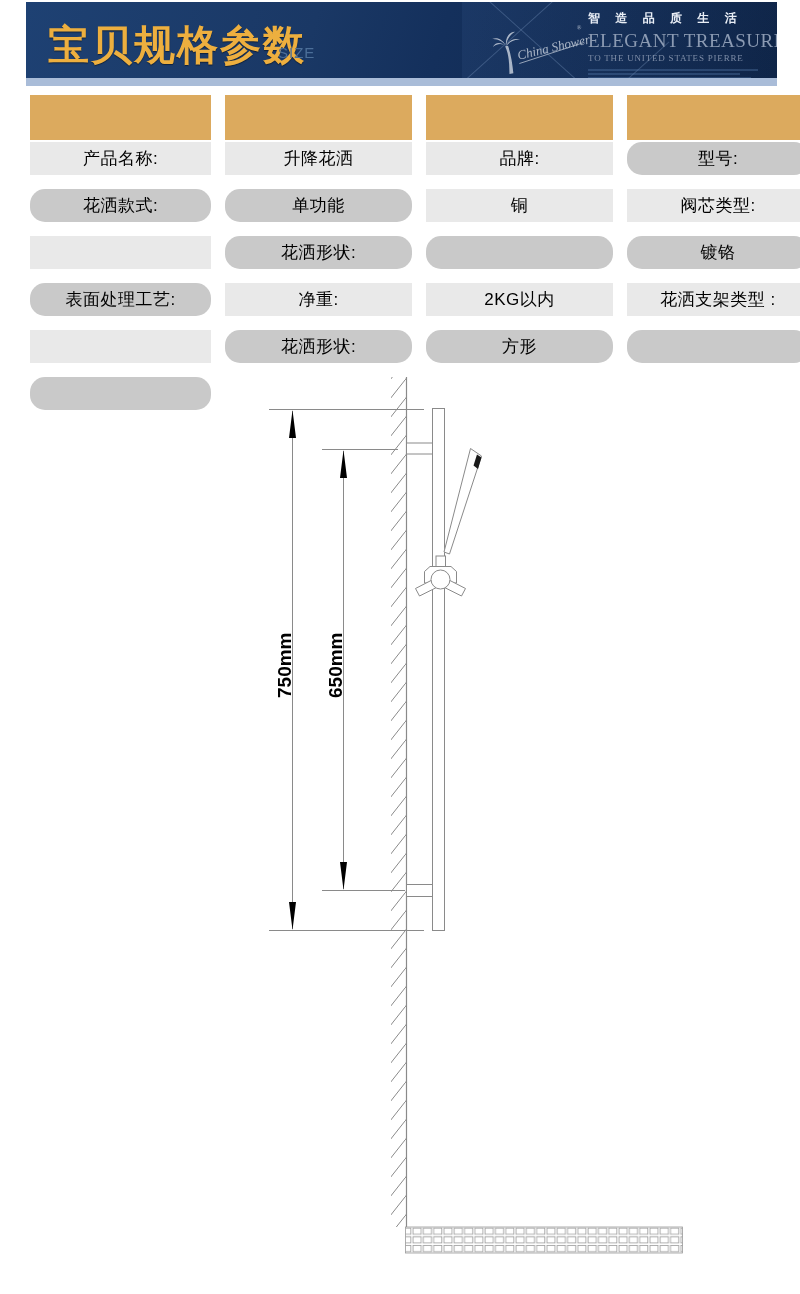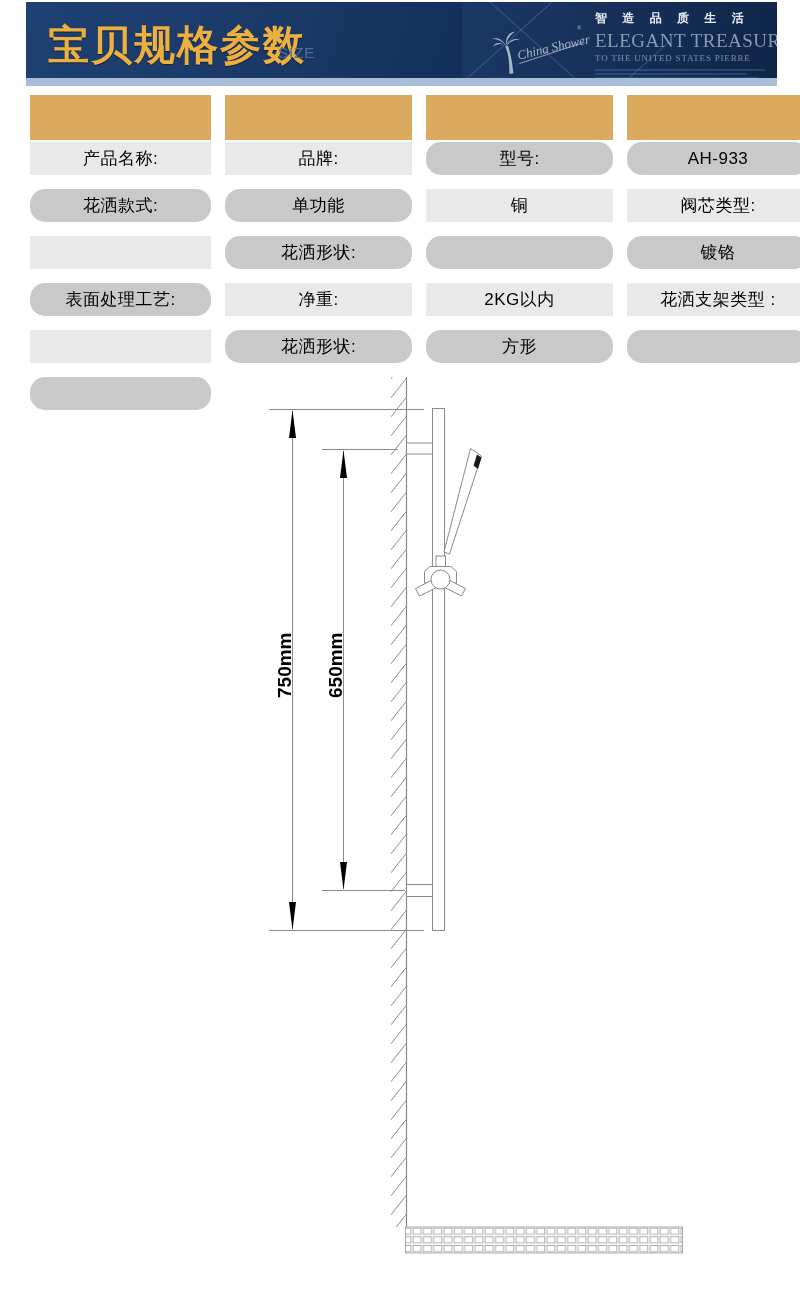--- a/index.html
+++ b/index.html
@@ -23,21 +23,21 @@
     color:#edaf3f; letter-spacing:2px;
     text-shadow:0 1px 1px rgba(0,0,0,0.45); }
   .hero-size { position:absolute; left:252px; top:42px; font-size:15px; color:#4c6f99;
     letter-spacing:1px; }
 
   .brand-logo { position:absolute; left:466px; top:18px; width:100px; height:52px;
     transform:rotate(-13deg); opacity:0.85; }
   .brand-logo text { font-family:"Liberation Serif", serif; font-style:italic;
     fill:#c3ccd9; }
 
-  .brand-block { position:absolute; left:562px; top:8px; width:188px;margin-left:7px; }
+  .brand-block { position:absolute; left:562px; top:8px; width:188px; }
   .slogan-cn { font-size:12px; font-weight:bold; color:#e9eef6; letter-spacing:6px;
     white-space:nowrap; }
   .slogan-en { font-family:"Liberation Serif", serif; font-size:19px; color:#8b9ab2;
     letter-spacing:0.5px; margin-top:3px; white-space:nowrap; }
   .slogan-sub { font-family:"Liberation Serif", serif; font-size:9px; color:#7e8da7;
     letter-spacing:0.8px; margin-top:1px; white-space:nowrap; }
   .fineprint { margin-top:6px; }
   .fineprint div { height:2px; margin-bottom:2px; background:rgba(90,125,175,0.35); }
   .fp1{width:170px;} .fp2{width:152px;} .fp3{width:163px;}
 
@@ -98,24 +98,24 @@
   </header>
 
   <section class="spec-table">
 
     <div class="th-cell"></div>
     <div class="th-cell"></div>
     <div class="th-cell"></div>
     <div class="th-cell"></div>
 
     <div class="cell row-light">产品名称:</div>
+    <div class="cell row-light">升降花洒</div>
     <div class="cell row-light">品牌:</div>
 
     <div class="cell row-dark">型号:</div>
-    <div class="cell row-dark">AH-933</div>
     <div class="cell row-dark">花洒款式:</div>
     <div class="cell row-dark">单功能</div>
 
     <div class="cell row-light">铜</div>
     <div class="cell row-light">阀芯类型:</div>
     <div class="cell row-light"></div>
 
     <div class="cell row-dark">花洒形状:</div>
     <div class="cell row-dark"></div>
     <div class="cell row-dark">镀铬</div>

